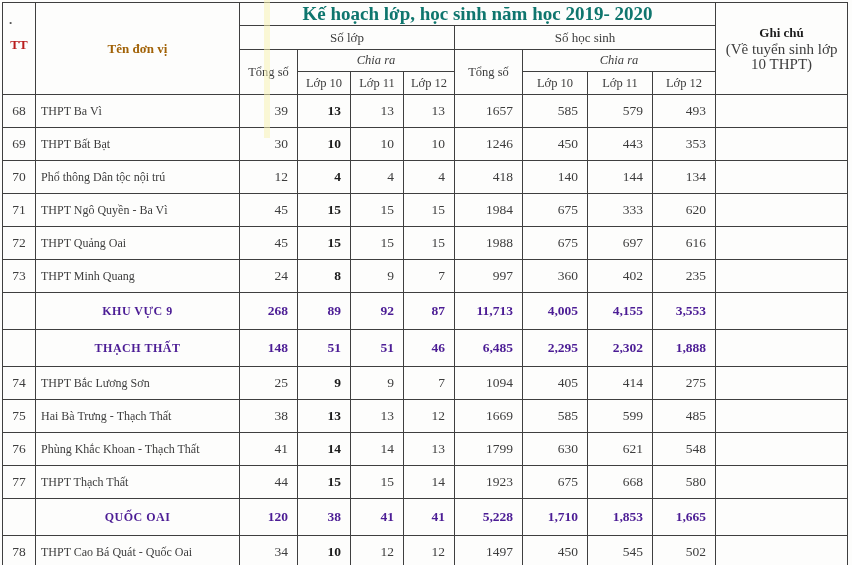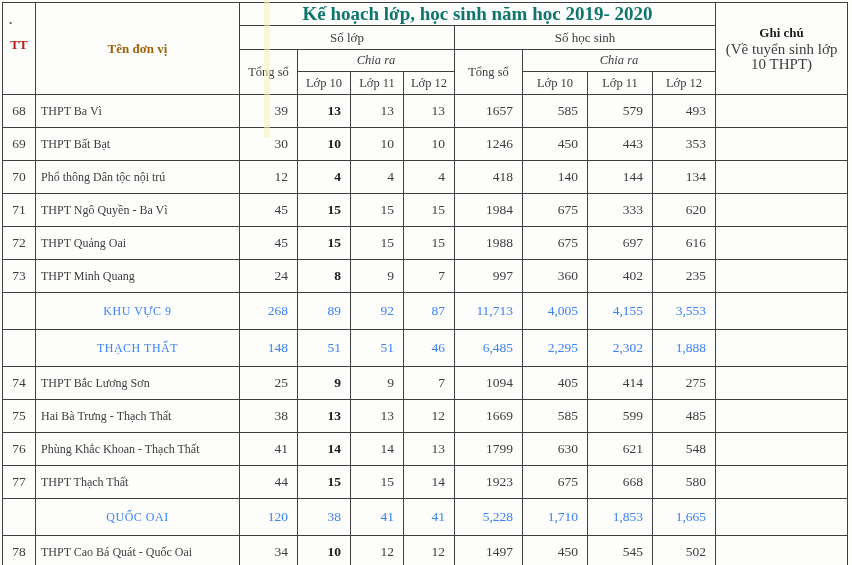--- a/index.html
+++ b/index.html
@@ -43,21 +43,21 @@
   .unit-head { font-weight: bold; color: #a16207; font-size: 13px; }
   .note-head { vertical-align: top; white-space: normal; }
   .note-title { font-weight: bold; color: #1c1c1c; font-size: 13px; margin-top: 22px; }
   .note-sub { font-size: 15px; line-height: 15px; padding: 1px 6px 0 6px; text-align: center; }
   tbody tr.data { height: 33px; margin-top: 24px; }
   tbody tr.summary { height: 37px; }
   tbody td.tt { text-align: center; font-size: 13.5px; }
   tbody td.name { text-align: left; padding-left: 5px; font-size: 12px; }
   tbody td.num { text-align: right; padding-right: 9px; font-size: 13.5px; }
   tbody td.note-cell { background: transparent; }
-  tbody tr.summary td { font-weight: normal; color: #3b82f6; }
+  tbody tr.summary td { font-weight: bold; color: #4c1d95; }
   tbody tr.summary td.name { text-align: center; padding-left: 0; letter-spacing: 0.5px; }
   tbody td.b10 { font-weight: bold; color: #1c1c1c; }
 </style>
 </head>
 <body>
 
 <div class="page">
   <div class="scan-streak"></div>
 
   <table class="plan">

